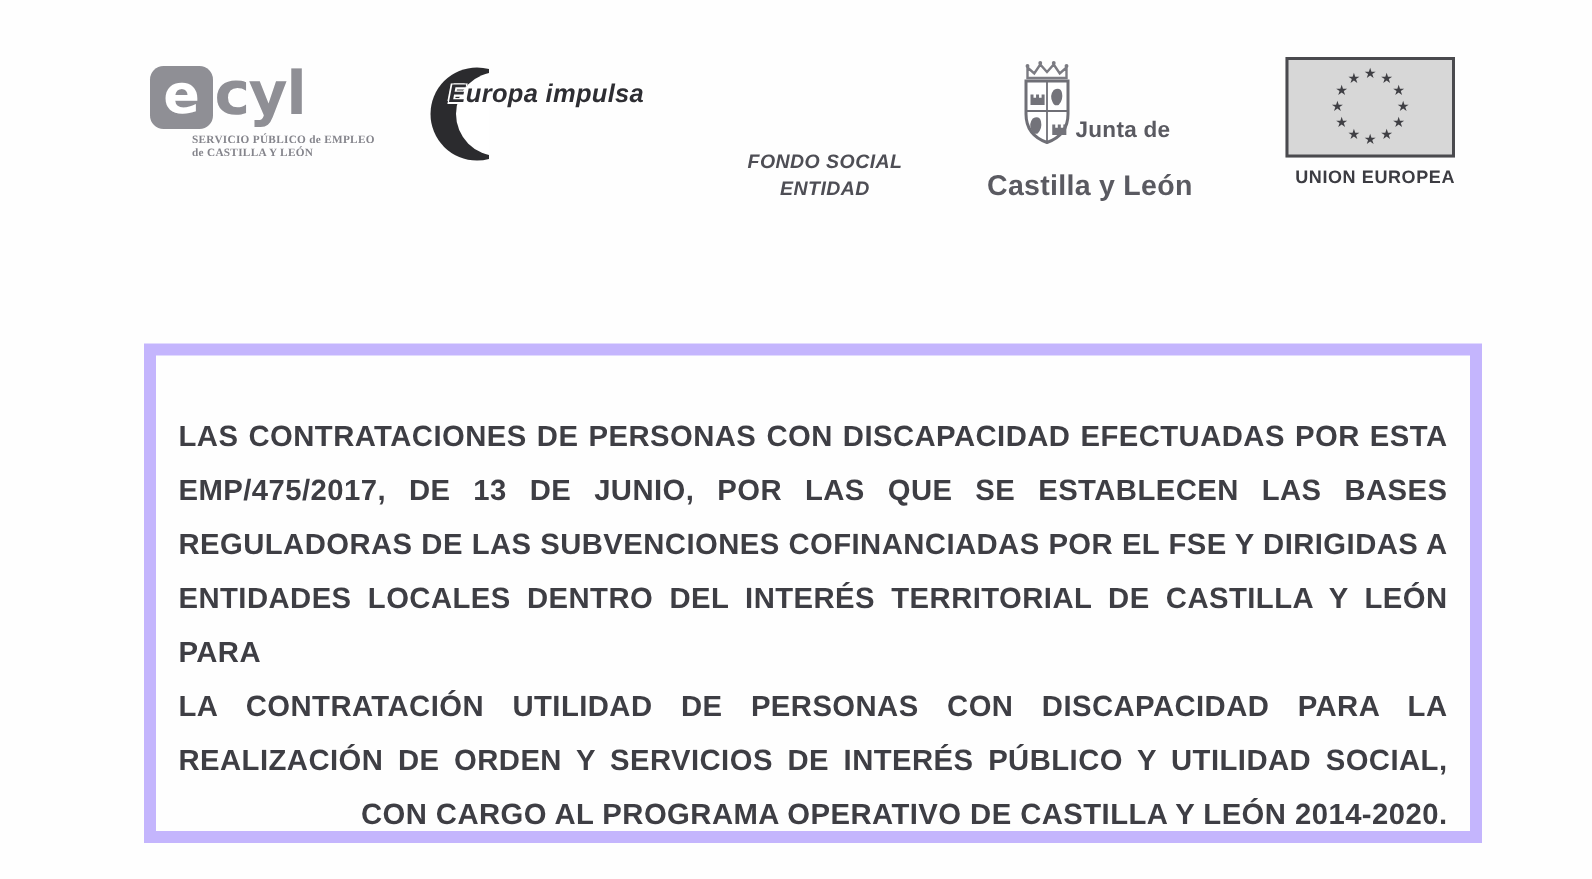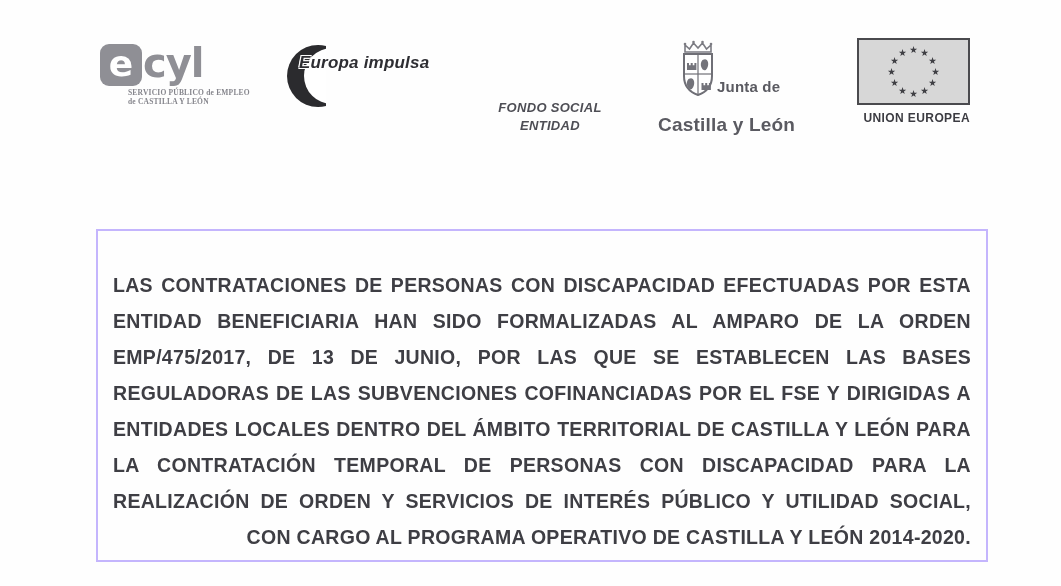--- a/index.html
+++ b/index.html
@@ -60,21 +60,21 @@
   }
   .eu-flag svg{display:block;width:100%;height:100%;}
   .eu-flag text{font-family:"DejaVu Sans",sans-serif;}
   .eu-label{
     margin-top:6px;width:113px;text-align:right;font-size:12px;font-weight:bold;
     color:#3c3c42;letter-spacing:0.4px;white-space:nowrap;
   }
   
   .notice-box{
     position:absolute;left:96px;top:229px;width:892px;height:333px;
-    border:2px solid #c4b5fd;box-sizing:border-box;
+    border:8px solid #c4b5fd;box-sizing:border-box;
     padding:36px 15px 0 15px;
   }
   .nline{
     font-size:19.5px;font-weight:bold;color:#3e3e44;line-height:36px;
     letter-spacing:0.3px;white-space:nowrap;
   }
   .nline.just{white-space:normal;text-align:justify;text-align-last:justify;}
   .nline.last{text-align:right;}
 </style>
 </head>
@@ -152,22 +152,21 @@
           </g>
         </svg>
       </span>
       <div class="eu-label">UNION EUROPEA</div>
     </div>
 
   </header>
 
   <section class="notice-box">
     <div class="nline just">LAS CONTRATACIONES DE PERSONAS CON DISCAPACIDAD EFECTUADAS POR ESTA</div>
-    <div class="nline just">ENTIDAD BENEFICIARIA HAN SIDO FORMALIZADAS AL AMPARO DE LA ORDEN</div>
     <div class="nline just">EMP/475/2017, DE 13 DE JUNIO, POR LAS QUE SE ESTABLECEN LAS BASES</div>
     <div class="nline just">REGULADORAS DE LAS SUBVENCIONES COFINANCIADAS POR EL FSE Y DIRIGIDAS A</div>
-    <div class="nline just">ENTIDADES LOCALES DENTRO DEL ÁMBITO TERRITORIAL DE CASTILLA Y LEÓN PARA</div>
-    <div class="nline just">LA CONTRATACIÓN TEMPORAL DE PERSONAS CON DISCAPACIDAD PARA LA</div>
+    <div class="nline just">ENTIDADES LOCALES DENTRO DEL INTERÉS TERRITORIAL DE CASTILLA Y LEÓN PARA</div>
+    <div class="nline just">LA CONTRATACIÓN UTILIDAD DE PERSONAS CON DISCAPACIDAD PARA LA</div>
     <div class="nline just">REALIZACIÓN DE ORDEN Y SERVICIOS DE INTERÉS PÚBLICO Y UTILIDAD SOCIAL,</div>
     <div class="nline last">CON CARGO AL PROGRAMA OPERATIVO DE CASTILLA Y LEÓN 2014-2020.</div>
   </section>
 
 </div>
 
 </body></html>

